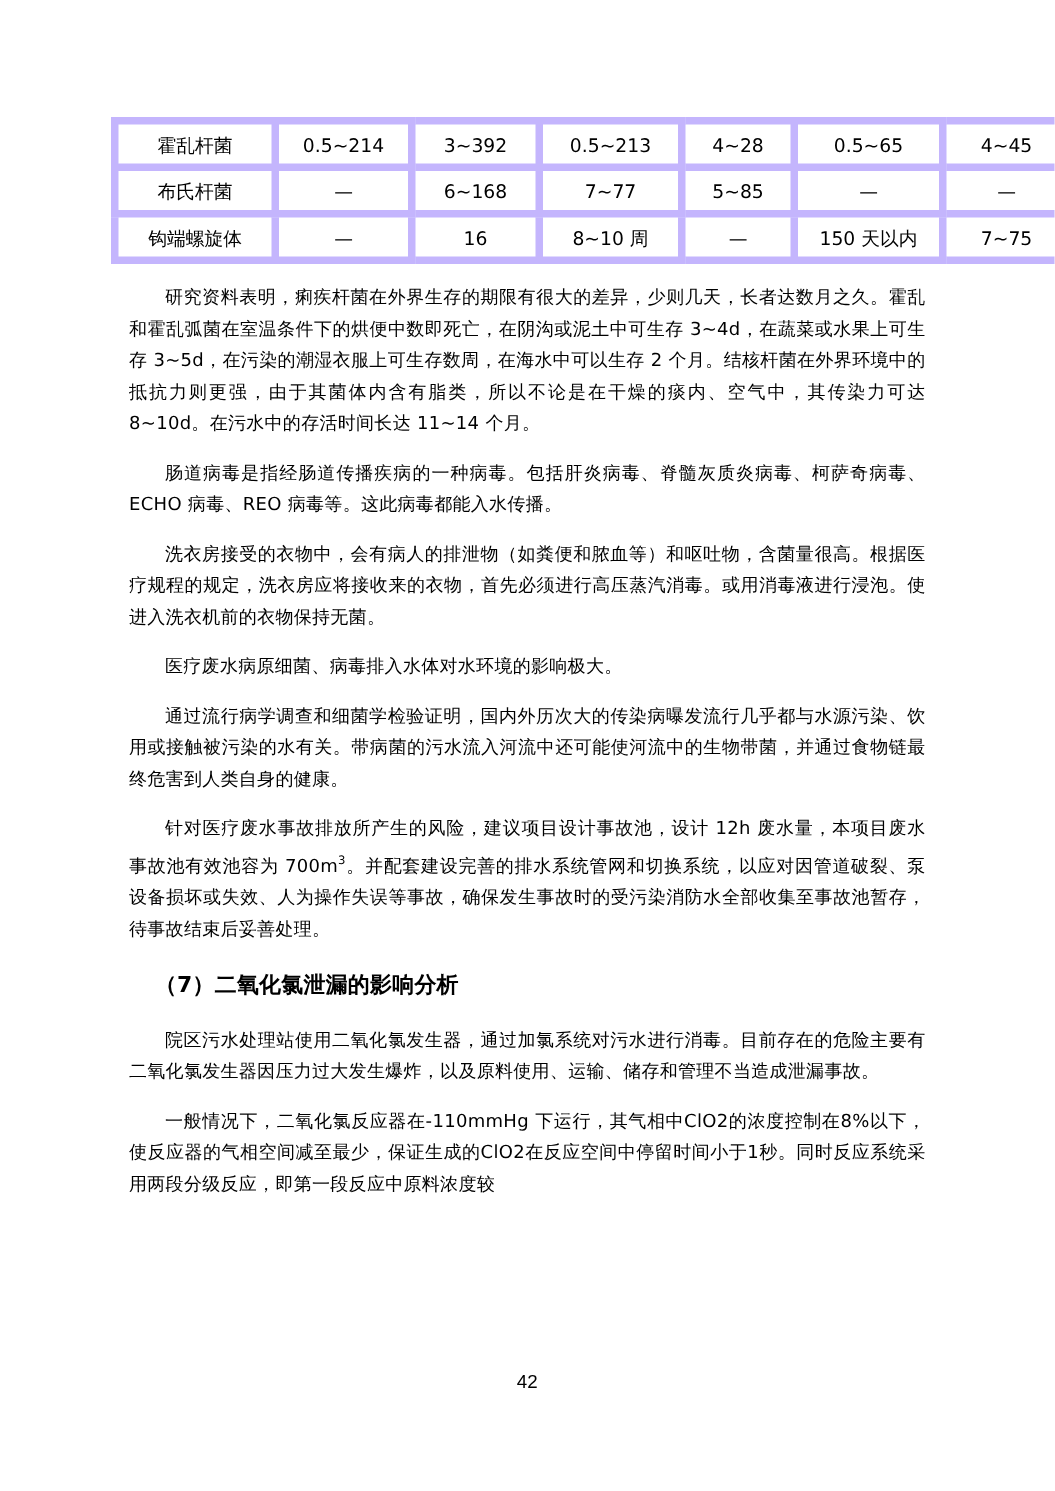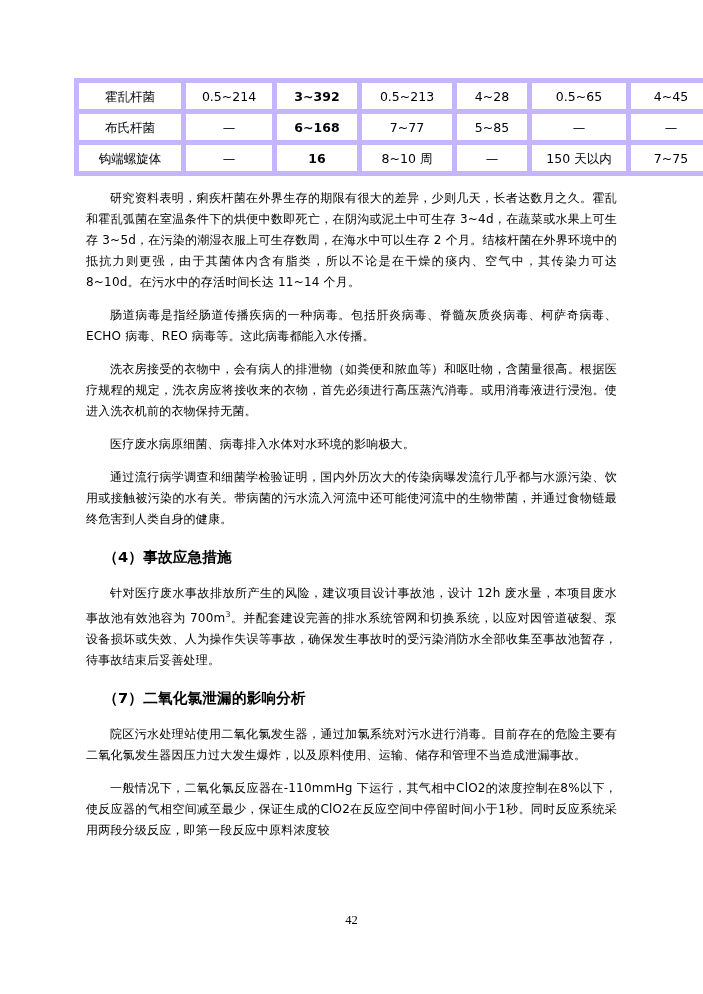--- a/index.html
+++ b/index.html
@@ -37,21 +37,21 @@
     vertical-align: middle;
     padding: 1px 2px;
     line-height: 1.2;
     font-family: "DejaVu Sans", "Liberation Sans", sans-serif;
   }
   table.data-table td.rowhead {
     letter-spacing: 0px;
   }
   .col0 { width: 98px; }
   .col1 { width: 82px; }
-  .col2 { width: 76px; font-weight: bold; }
+  .col2 { width: 76px; }
   .col3 { width: 86px; }
   .col4 { width: 66px; }
   .col5 { width: 90px; }
   .col6 { width: 76px; border-radius: 11px; }
 
   
   .para {
     font-size: 12px;
     line-height: 21px;
     text-align: justify;
@@ -79,21 +79,21 @@
   }
 
   
   .page-number {
     position: absolute;
     left: 0;
     right: 0;
     bottom: 66px;
     text-align: center;
     font-size: 12.5px;
-    font-family: Liberation Serif, serif;
+    font-family: Liberation Sans, sans-serif;
   }
 </style>
 </head>
 <body>
 
 <div class="page">
 
   <table class="data-table">
     <tbody>
       <tr>
@@ -129,21 +129,20 @@
   <p class="para indent first-after-table">研究资料表明，痢疾杆菌在外界生存的期限有很大的差异，少则几天，长者达数月之久。霍乱和霍乱弧菌在室温条件下的烘便中数即死亡，在阴沟或泥土中可生存 3~4d，在蔬菜或水果上可生存 3~5d，在污染的潮湿衣服上可生存数周，在海水中可以生存 2 个月。结核杆菌在外界环境中的抵抗力则更强，由于其菌体内含有脂类，所以不论是在干燥的痰内、空气中，其传染力可达 8~10d。在污水中的存活时间长达 11~14 个月。</p>
 
   <p class="para indent">肠道病毒是指经肠道传播疾病的一种病毒。包括肝炎病毒、脊髓灰质炎病毒、柯萨奇病毒、ECHO 病毒、REO 病毒等。这此病毒都能入水传播。</p>
 
   <p class="para indent">洗衣房接受的衣物中，会有病人的排泄物（如粪便和脓血等）和呕吐物，含菌量很高。根据医疗规程的规定，洗衣房应将接收来的衣物，首先必须进行高压蒸汽消毒。或用消毒液进行浸泡。使进入洗衣机前的衣物保持无菌。</p>
 
   <p class="para indent">医疗废水病原细菌、病毒排入水体对水环境的影响极大。</p>
 
   <p class="para indent">通过流行病学调查和细菌学检验证明，国内外历次大的传染病曝发流行几乎都与水源污染、饮用或接触被污染的水有关。带病菌的污水流入河流中还可能使河流中的生物带菌，并通过食物链最终危害到人类自身的健康。</p>
 
-  <p class="heading">（4）事故应急措施</p>
 
   <p class="para indent"><span>针对医疗废水事故排放所产生的风险，建议项目设计事故池，设计 12h 废水量，本项目废水事故池有效池容为 700m</span><sup>3</sup><span>。并配套建设完善的排水系统管网和切换系统，以应对因管道破裂、泵设备损坏或失效、人为操作失误等事故，确保发生事故时的受污染消防水全部收集至事故池暂存，待事故结束后妥善处理。</span></p>
 
   <p class="heading">（7）二氧化氯泄漏的影响分析</p>
 
   <p class="para indent">院区污水处理站使用二氧化氯发生器，通过加氯系统对污水进行消毒。目前存在的危险主要有二氧化氯发生器因压力过大发生爆炸，以及原料使用、运输、储存和管理不当造成泄漏事故。</p>
 
   <p class="para indent">一般情况下，二氧化氯反应器在-110mmHg 下运行，其气相中ClO2的浓度控制在8%以下，使反应器的气相空间减至最少，保证生成的ClO2在反应空间中停留时间小于1秒。同时反应系统采用两段分级反应，即第一段反应中原料浓度较</p>
 
   <div class="page-number">42</div>

